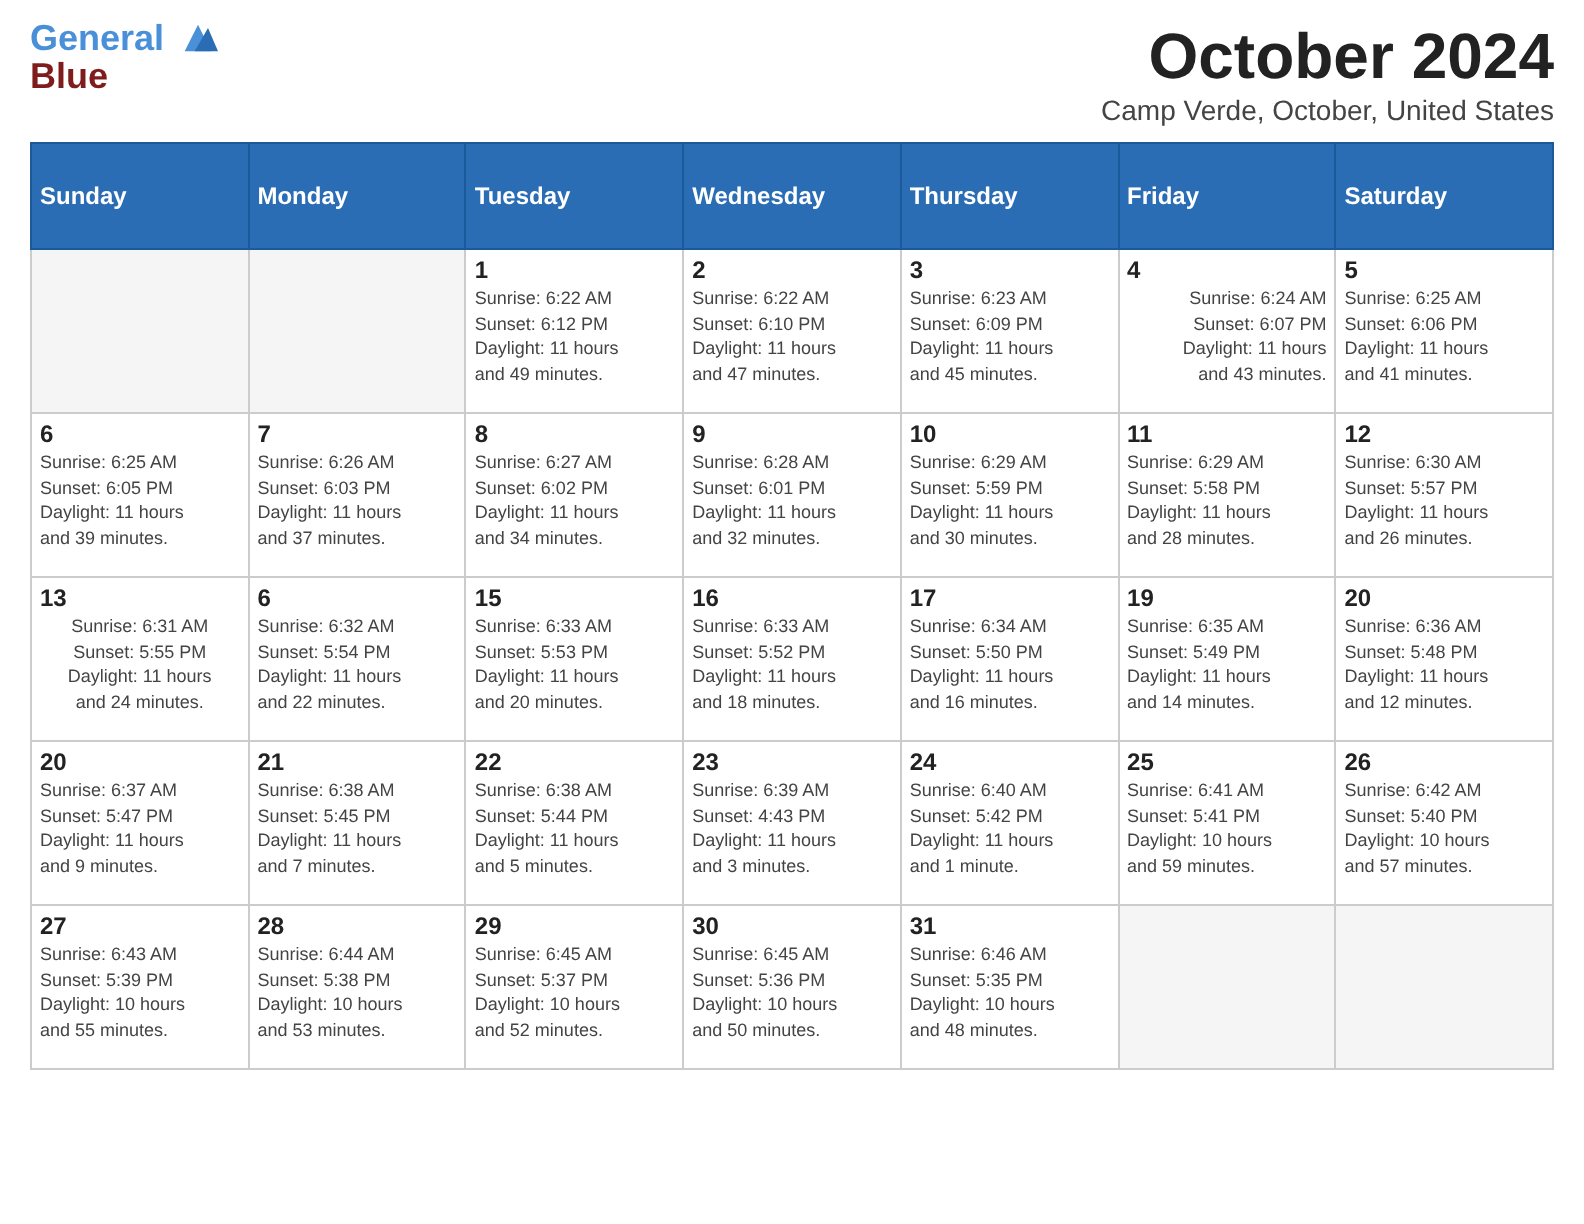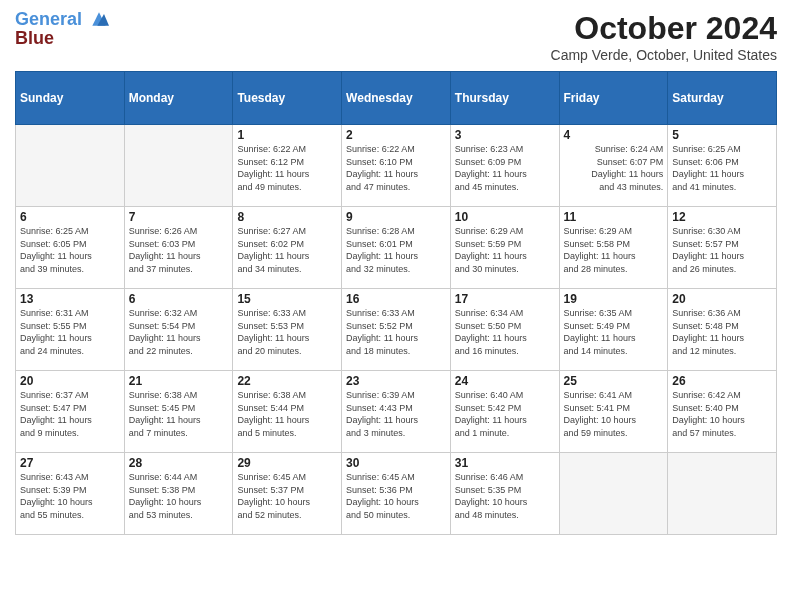--- a/index.html
+++ b/index.html
@@ -214,21 +214,21 @@
             <span class="day-num">12</span>
             <div class="day-detail" style="white-space: pre-line;">Sunrise: 6:30 AM
 Sunset: 5:57 PM
 Daylight: 11 hours
 and 26 minutes.</div>
           </td>
         </tr>
         <tr>
           <td>
             <span class="day-num">13</span>
-            <div class="day-detail" style="white-space: pre-line;">Sunrise: 6:31 AM
+            <div class="day-detail" style="white-space: pre-line; text-align: center;">Sunrise: 6:31 AM
 Sunset: 5:55 PM
 Daylight: 11 hours
 and 24 minutes.</div>
           </td>
           <td>
             <span class="day-num">6</span>
             <div class="day-detail" style="white-space: pre-line;">Sunrise: 6:32 AM
 Sunset: 5:54 PM
 Daylight: 11 hours
 and 22 minutes.</div>

